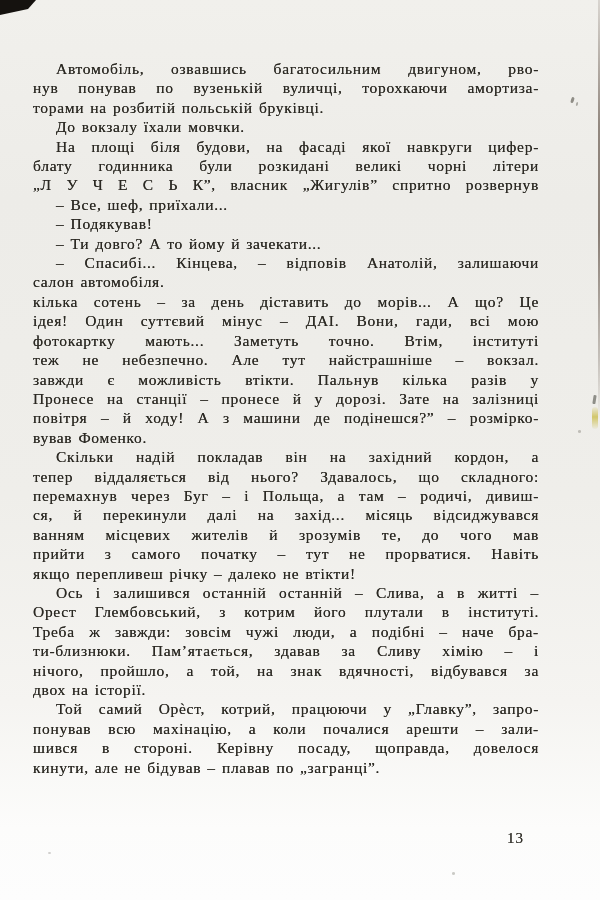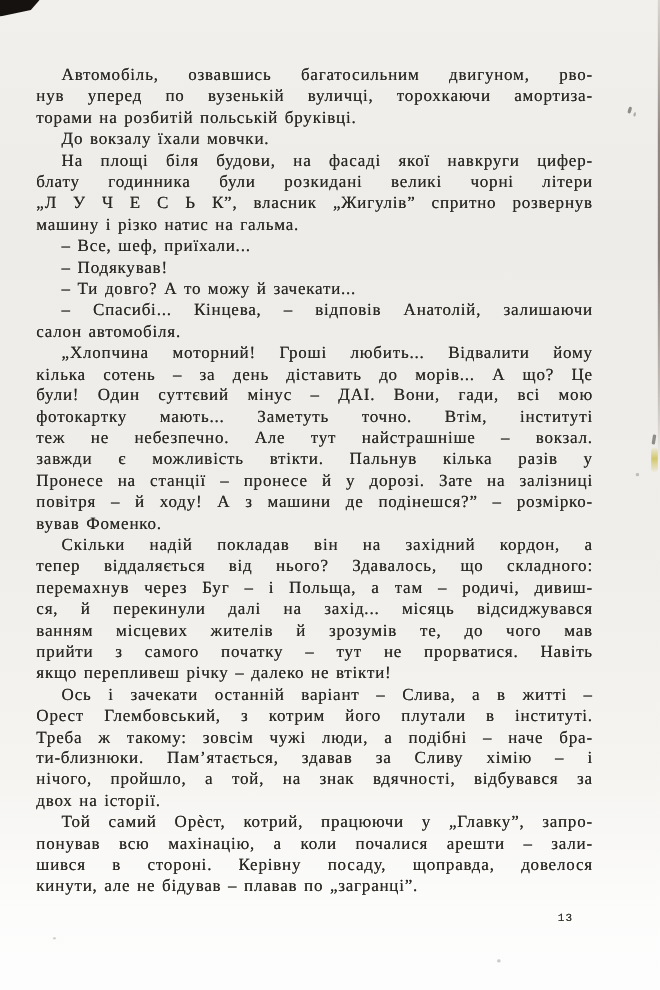--- a/index.html
+++ b/index.html
@@ -62,74 +62,71 @@
     height: 19.42px;
     text-align: justify;
     text-align-last: justify;
     text-justify: inter-word;
   }
   .line.first { text-indent: 23px; }
   .line.last  { text-align-last: left; white-space: nowrap; }
 
   .page-number {
     position: absolute; left: 507px; top: 830px;
-    font-size: 10px; color: #35332d;
+    font-size: 15px; color: #35332d;
     letter-spacing: 1px;
     text-shadow: 0 0 0.3px rgba(43,41,35,0.8);
-    font-family: Liberation Mono, monospace;
   }
 </style>
 </head>
 <body>
 
 <div class="page">
 
   <div class="corner-artifact"></div>
   <div class="edge-line"></div>
   <div class="dash-speck"></div>
   <div class="streak-yellow"></div>
   <div class="speck s1"></div>
   <div class="speck s2"></div>
   <div class="speck s3"></div>
   <div class="speck s4"></div>
   <div class="speck s5"></div>
 
   <div class="page-text">
       <div class="line first">Автомобіль, озвавшись багатосильним двигуном, рво-</div>
-      <div class="line">нув уперед по вузенькій вуличці, торохкаючи амортиза-</div>
+      <div class="line">нув понував по вузенькій вуличці, торохкаючи амортиза-</div>
       <div class="line last">торами на розбитій польській бруківці.</div>
       <div class="line first last">До вокзалу їхали мовчки.</div>
       <div class="line first">На площі біля будови, на фасаді якої навкруги цифер-</div>
       <div class="line">блату годинника були розкидані великі чорні літери</div>
       <div class="line">„Л У Ч Е С Ь К”, власник „Жигулів” спритно розвернув</div>
-      <div class="line last">машину і різко натис на гальма.</div>
       <div class="line first last">– Все, шеф, приїхали...</div>
       <div class="line first last">– Подякував!</div>
-      <div class="line first last">– Ти довго? А то можу й зачекати...</div>
+      <div class="line first last">– Ти довго? А то йому й зачекати...</div>
       <div class="line first">– Спасибі... Кінцева, – відповів Анатолій, залишаючи</div>
       <div class="line last">салон автомобіля.</div>
-      <div class="line first">„Хлопчина моторний! Гроші любить... Відвалити йому</div>
       <div class="line">кілька сотень – за день діставить до морів... А що? Це</div>
-      <div class="line">були! Один суттєвий мінус – ДАІ. Вони, гади, всі мою</div>
+      <div class="line">ідея! Один суттєвий мінус – ДАІ. Вони, гади, всі мою</div>
       <div class="line">фотокартку мають... Заметуть точно. Втім, інституті</div>
       <div class="line">теж не небезпечно. Але тут найстрашніше – вокзал.</div>
       <div class="line">завжди є можливість втікти. Пальнув кілька разів у</div>
       <div class="line">Пронесе на станції – пронесе й у дорозі. Зате на залізниці</div>
       <div class="line">повітря – й ходу! А з машини де подінешся?” – розмірко-</div>
       <div class="line last">вував Фоменко.</div>
       <div class="line first">Скільки надій покладав він на західний кордон, а</div>
       <div class="line">тепер віддаляється від нього? Здавалось, що складного:</div>
       <div class="line">перемахнув через Буг – і Польща, а там – родичі, дивиш-</div>
       <div class="line">ся, й перекинули далі на захід... місяць відсиджувався</div>
       <div class="line">ванням місцевих жителів й зрозумів те, до чого мав</div>
       <div class="line">прийти з самого початку – тут не прорватися. Навіть</div>
       <div class="line last">якщо перепливеш річку – далеко не втікти!</div>
-      <div class="line first">Ось і зачекати останній варіант – Слива, а в житті –</div>
+      <div class="line first">Ось і залишився останній останній – Слива, а в житті –</div>
       <div class="line">Орест Глембовський, з котрим його плутали в інституті.</div>
-      <div class="line">Треба ж такому: зовсім чужі люди, а подібні – наче бра-</div>
+      <div class="line">Треба ж завжди: зовсім чужі люди, а подібні – наче бра-</div>
       <div class="line">ти-близнюки. Пам’ятається, здавав за Сливу хімію – і</div>
       <div class="line">нічого, пройшло, а той, на знак вдячності, відбувався за</div>
       <div class="line last">двох на історії.</div>
       <div class="line first">Той самий Орѐст, котрий, працюючи у „Главку”, запро-</div>
       <div class="line">понував всю махінацію, а коли почалися арешти – зали-</div>
       <div class="line">шився в стороні. Керівну посаду, щоправда, довелося</div>
       <div class="line last">кинути, але не бідував – плавав по „загранці”.</div>
     </div>
 
   <div class="page-number">13</div>

